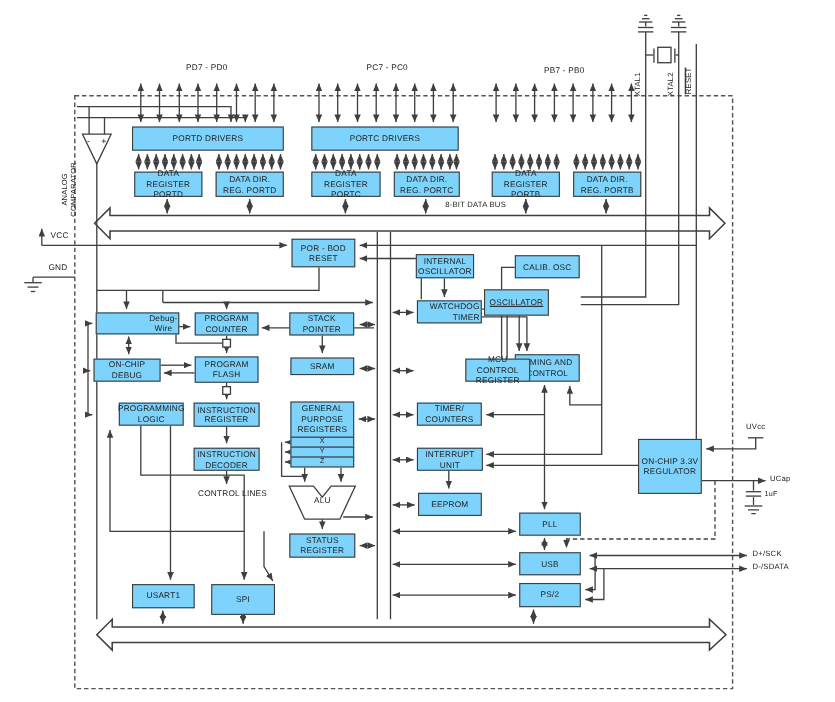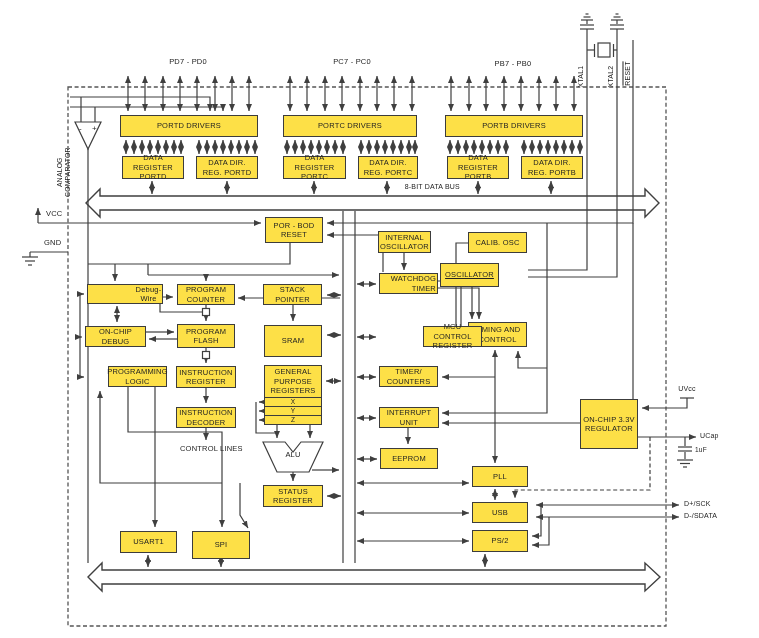--- a/index.html
+++ b/index.html
@@ -1,19 +1,19 @@
 <!DOCTYPE html>
 <html><head>
 <meta charset="utf-8">
 <style>
   html,body{margin:0;padding:0;background:#fff;}
   #stage{position:relative;width:759px;height:638px;background:#fff;overflow:hidden;
          font-family:"Liberation Sans",sans-serif;color:#222;}
   svg{position:absolute;left:0;top:0;}
-  .box{position:absolute;border:1.4px solid #3c3c3c;background:#fde047;display:flex;
+  .box{position:absolute;border:1.4px solid #3c3c3c;background:#7dd3fc;display:flex;
        align-items:center;justify-content:center;text-align:center;font-size:7.5px;
        line-height:1.25;color:#222;box-sizing:border-box;padding:0 1px;letter-spacing:.2px;}
   .row{font-size:6.5px;border-width:1.2px;}
   .lbl{position:absolute;font-size:7.5px;color:#222;letter-spacing:.2px;white-space:pre;}
   .ctr{text-align:center;}
   .rot{transform:rotate(-90deg);}
   .ovl{text-decoration:overline;}
   .noborder{border:none;background:transparent;}
 </style>
 </head>
@@ -267,21 +267,20 @@
 <div class="lbl ctr" style="left:673px;top:385px;width:28px;font-size:7px;">UVcc</div>
 <div class="lbl" style="left:700px;top:432px;font-size:7px;">UCap</div>
 <div class="lbl" style="left:695px;top:446px;font-size:6.5px;">1uF</div>
 <div class="lbl" style="left:684px;top:500px;font-size:7px;">D+/SCK</div>
 <div class="lbl" style="left:684px;top:512px;font-size:7px;">D-/SDATA</div>
 <div class="lbl ctr" style="left:180px;top:444px;width:44px;line-height:1.25;">CONTROL LINES</div>
 <div class="lbl ctr rot" style="left:14px;top:164px;width:100px;line-height:1.2;font-size:6.8px;"><span>ANALOG</span><br><span>COMPARATOR</span></div>
 
 <div class="box" style="left:120px;top:115px;width:138px;height:22px;">PORTD DRIVERS</div>
 <div class="box" style="left:283px;top:115px;width:134px;height:22px;">PORTC DRIVERS</div>
-<div class="box" style="left:445px;top:115px;width:138px;height:22px;">PORTB DRIVERS</div>
 <div class="box" style="left:122px;top:156px;width:62px;height:23px;">DATA REGISTER PORTD</div>
 <div class="box" style="left:196px;top:156px;width:62px;height:23px;">DATA DIR. REG. PORTD</div>
 <div class="box" style="left:283px;top:156px;width:63px;height:23px;">DATA REGISTER PORTC</div>
 <div class="box" style="left:358px;top:156px;width:60px;height:23px;">DATA DIR. REG. PORTC</div>
 <div class="box" style="left:447px;top:156px;width:62px;height:23px;">DATA REGISTER PORTB</div>
 <div class="box" style="left:521px;top:156px;width:62px;height:23px;">DATA DIR. REG. PORTB</div>
 
 <div class="box" style="left:265px;top:217px;width:58px;height:26px;">POR - BOD RESET</div>
 <div class="box" style="left:378px;top:231px;width:53px;height:22px;">INTERNAL OSCILLATOR</div>
 <div class="box" style="left:468px;top:232px;width:59px;height:21px;text-align:right;">CALIB. OSC</div>
@@ -291,21 +290,21 @@
 <div class="box" style="left:379px;top:326px;width:59px;height:21px;margin-left:44px;">MCU CONTROL REGISTER</div>
 
 <div class="box" style="left:87px;top:284px;width:76px;height:20px;padding-left:48px;">Debug-Wire</div>
 <div class="box" style="left:85px;top:326px;width:61px;height:21px;">ON-CHIP DEBUG</div>
 <div class="box" style="left:87px;top:366px;width:59px;height:21px;margin-left:21px;">PROGRAMMING LOGIC</div>
 <div class="box" style="left:177px;top:284px;width:58px;height:21px;">PROGRAM COUNTER</div>
 <div class="box" style="left:177px;top:324px;width:58px;height:24px;">PROGRAM FLASH</div>
 <div class="box" style="left:176px;top:366px;width:60px;height:22px;">INSTRUCTION REGISTER</div>
 <div class="box" style="left:176px;top:407px;width:60px;height:21px;">INSTRUCTION DECODER</div>
 <div class="box" style="left:263px;top:284px;width:59px;height:21px;">STACK POINTER</div>
-<div class="box" style="left:264px;top:325px;width:58px;height:32px;text-align:right;">SRAM</div>
+<div class="box" style="left:264px;top:325px;width:58px;height:16px;text-align:right;">SRAM</div>
 <div class="box" style="left:264px;top:365px;width:58px;height:33px;">GENERAL PURPOSE REGISTERS</div>
 <div class="box row" style="left:264px;top:397px;width:58px;height:10px;">X</div>
 <div class="box row" style="left:264px;top:406px;width:58px;height:10px;">Y</div>
 <div class="box row" style="left:264px;top:415px;width:58px;height:10px;">Z</div>
 <div class="box" style="left:379px;top:366px;width:59px;height:21px;">TIMER/ COUNTERS</div>
 <div class="box" style="left:379px;top:407px;width:60px;height:21px;">INTERRUPT UNIT</div>
 <div class="box" style="left:380px;top:448px;width:58px;height:21px;">EEPROM</div>
 <div class="box noborder" style="left:278px;top:448px;width:30px;height:13px;">ALU</div>
 <div class="box" style="left:263px;top:485px;width:60px;height:22px;">STATUS REGISTER</div>
 <div class="box" style="left:120px;top:531px;width:57px;height:22px;">USART1</div>

